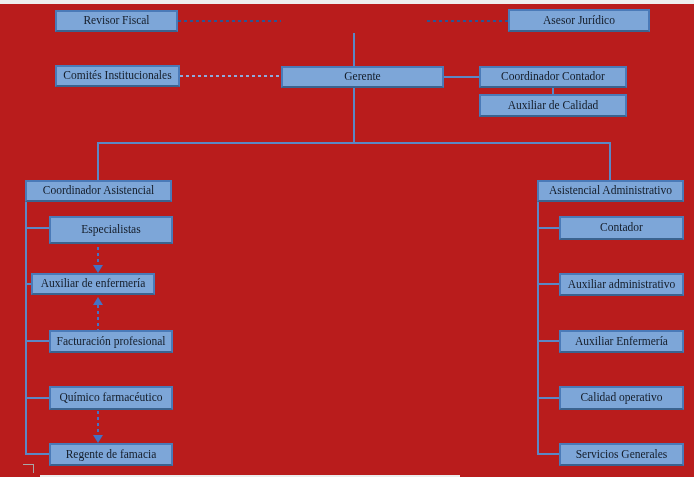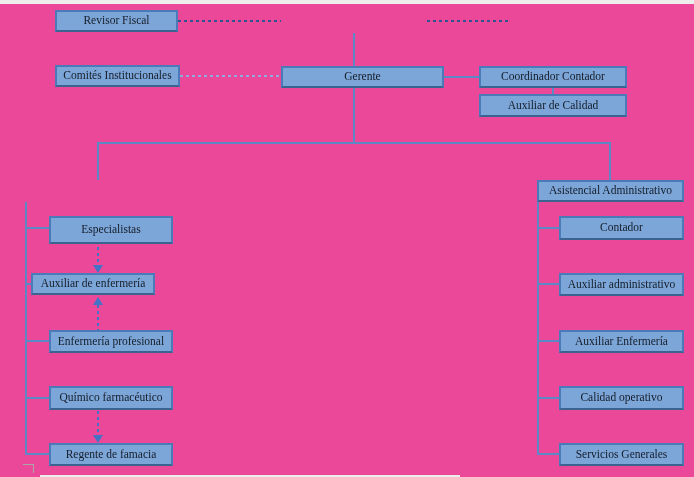--- a/index.html
+++ b/index.html
@@ -1,19 +1,19 @@
 <!DOCTYPE html>
 <html><head>
 <meta charset="utf-8">
 <style>
   html,body{margin:0;padding:0;background:#ffffff;}
   #canvas{
     position:relative;
     width:694px;height:477px;
-    background:#ec4899;
+    background:#b91c1c;
     font-family:"Liberation Serif","DejaVu Serif",serif;
     overflow:hidden;
   }
   .strip-top{position:absolute;left:0;top:0;width:694px;height:4px;background:#eeeeee;}
   .strip-bottom{position:absolute;left:40px;top:475px;width:420px;height:2px;background:#ececec;}
   .node{
     position:absolute;
     box-sizing:border-box;
     background:#7da6d8;
     border:2px solid #4a7ab8;
@@ -88,27 +88,29 @@
   <div class="dash-v" style="left:97px;top:241px;height:25px"></div>
   <div class="arrow-down" style="left:93px;top:265px"></div>
 
   <div class="arrow-up" style="left:93px;top:297px"></div>
   <div class="dash-v" style="left:97px;top:305px;height:25px"></div>
 
   <div class="dash-v" style="left:97px;top:411px;height:24px"></div>
   <div class="arrow-down" style="left:93px;top:435px"></div>
 
   <div class="node" id="n-revisor">Revisor Fiscal</div>
+  <div class="node" id="n-asesor">Asesor Jurídico</div>
   <div class="node" id="n-comites">Comités Institucionales</div>
   <div class="node" id="n-gerente">Gerente</div>
   <div class="node" id="n-coorcal">Coordinador Contador</div>
   <div class="node" id="n-auxcal">Auxiliar de Calidad</div>
+  <div class="node" id="n-coorasis">Coordinador Asistencial</div>
   <div class="node" id="n-espec">Especialistas</div>
   <div class="node" id="n-auxenf">Auxiliar de enfermería</div>
-  <div class="node" id="n-enfprof">Enfermería profesional</div>
+  <div class="node" id="n-enfprof">Facturación profesional</div>
   <div class="node" id="n-quimico">Químico farmacéutico</div>
   <div class="node" id="n-regente">Regente de famacia</div>
   <div class="node" id="n-cooradm">Asistencial Administrativo</div>
   <div class="node" id="n-contador">Contador</div>
   <div class="node" id="n-auxadm">Auxiliar administrativo</div>
   <div class="node" id="n-auxfac">Auxiliar Enfermería</div>
   <div class="node" id="n-auxop">Calidad operativo</div>
   <div class="node" id="n-servgen">Servicios Generales</div>
 
   <div class="corner" style="left:23px;top:464px;width:11px;height:1px"></div>

